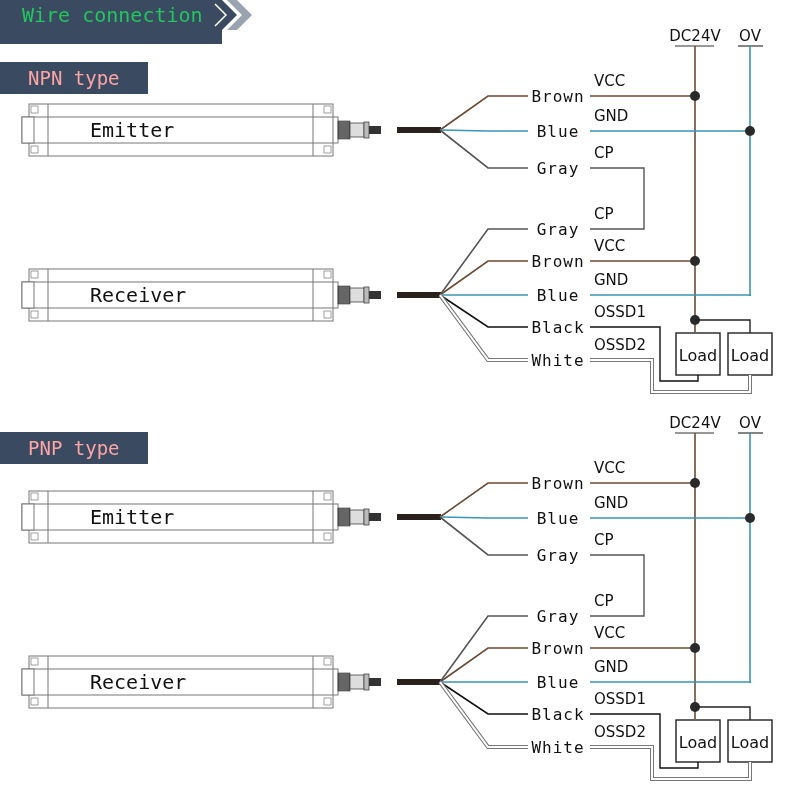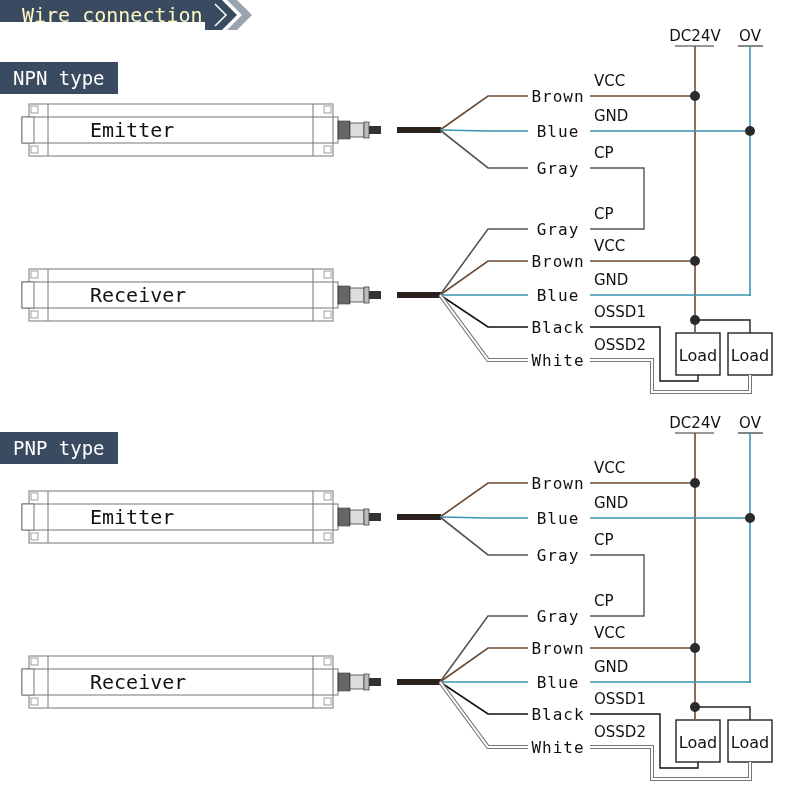--- a/index.html
+++ b/index.html
@@ -1,24 +1,24 @@
 <!DOCTYPE html>
 <html><head>
 <meta charset="utf-8">
 <style>
   html, body { margin:0; padding:0; background:#ffffff; }
   body { width:800px; height:800px; position:relative; overflow:hidden;
          font-family:"DejaVu Sans", sans-serif; }
-  .banner { position:absolute; left:0; top:0; height:22px; width:222px; background:#3a4a60;
-            color:#fef9c3; font-family:"DejaVu Sans Mono", monospace; font-size:20px;
+  .banner { position:absolute; left:0; top:0; height:44px; width:222px; background:#3a4a60;
+            color:#22c55e; font-family:"DejaVu Sans Mono", monospace; font-size:20px;
             line-height:30px; padding-left:22px; box-sizing:border-box; }
   .banner-arrow { position:absolute; top:0; }
-  .type-tag { position:absolute; left:0; height:32px; background:#3a4a60; color:#ffffff;
+  .type-tag { position:absolute; left:0; height:32px; background:#3a4a60; color:#fca5a5;
               font-family:"DejaVu Sans Mono", monospace; font-size:19px; line-height:32px;
-              padding:0 13px; box-sizing:border-box; }
+              padding:0 28px; box-sizing:border-box; }
   svg.diagram { position:absolute; left:0; top:0; }
   svg text { font-family:"DejaVu Sans", sans-serif; }
   .wlabel { font-size:16px; fill:#111; font-family:"DejaVu Sans Mono", monospace; letter-spacing:1px; }
   .slabel { font-size:15px; fill:#111; font-family:"DejaVu Sans", sans-serif; }
   .devlabel { font-size:20px; fill:#111; font-family:"DejaVu Sans Mono", monospace; }
   .loadlabel { font-size:16px; fill:#111; font-family:"DejaVu Sans", sans-serif; }
 </style>
 </head>
 <body>
 

